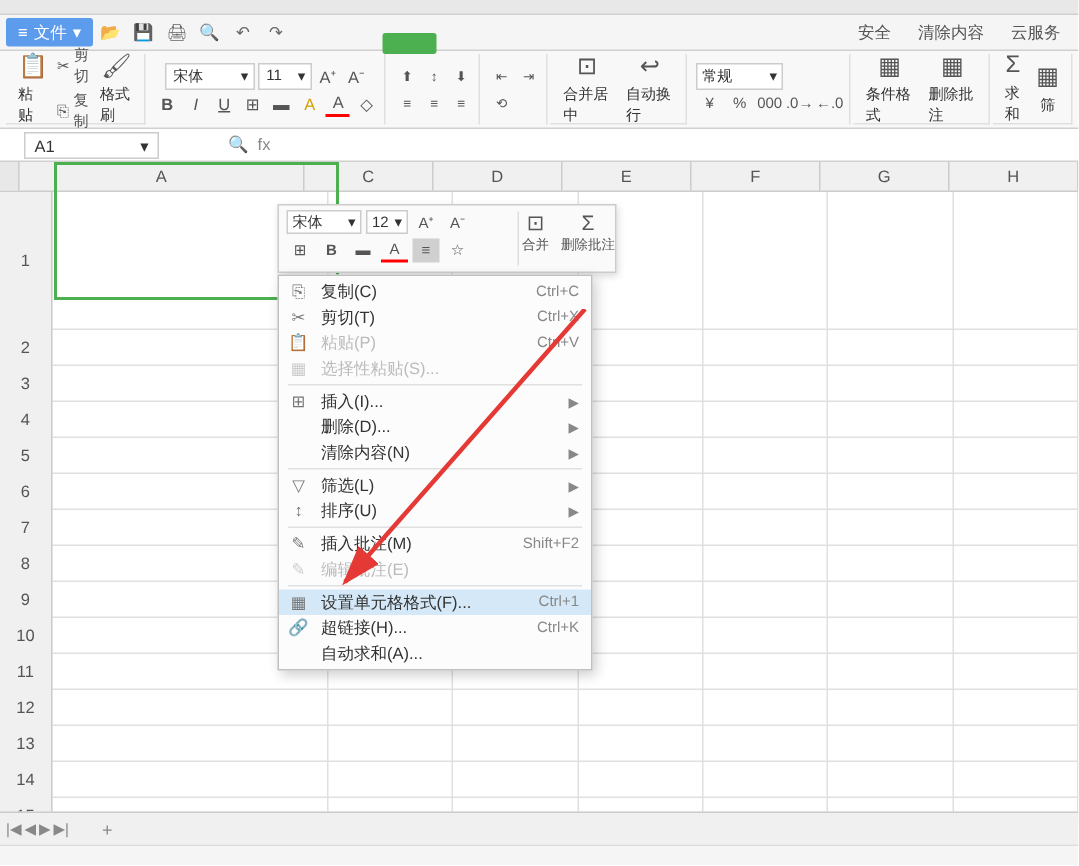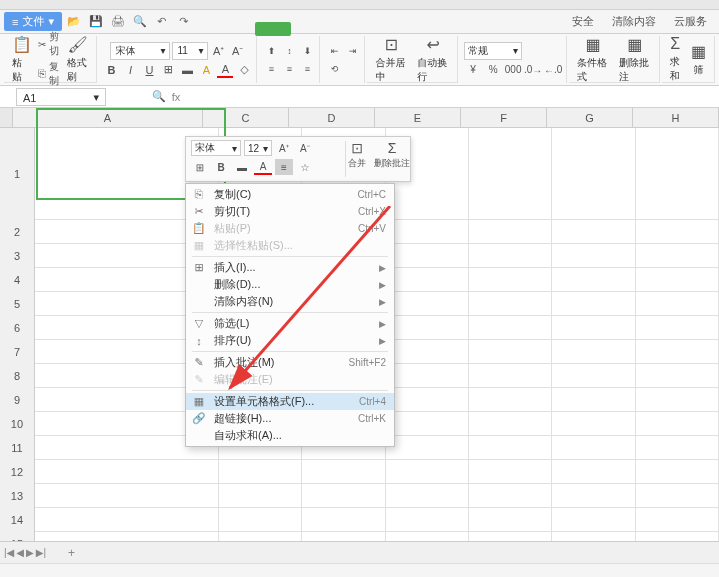--- a/index.html
+++ b/index.html
@@ -497,21 +497,21 @@
       <span class="shortcut">Shift+F2</span>
     </div>
     <div class="menu-item disabled">
       <span class="mic">✎</span>
       <span>编辑批注(E)</span>
     </div>
     <div class="menu-sep"></div>
     <div class="menu-item highlighted">
       <span class="mic">▦</span>
       <span>设置单元格格式(F)...</span>
-      <span class="shortcut">Ctrl+4</span>
+      <span class="shortcut">Ctrl+1</span>
     </div>
     <div class="menu-item">
       <span class="mic">🔗</span>
       <span>超链接(H)...</span>
       <span class="shortcut">Ctrl+K</span>
     </div>
     <div class="menu-item">
       <span class="mic"></span>
       <span>自动求和(A)...</span>
     </div>

